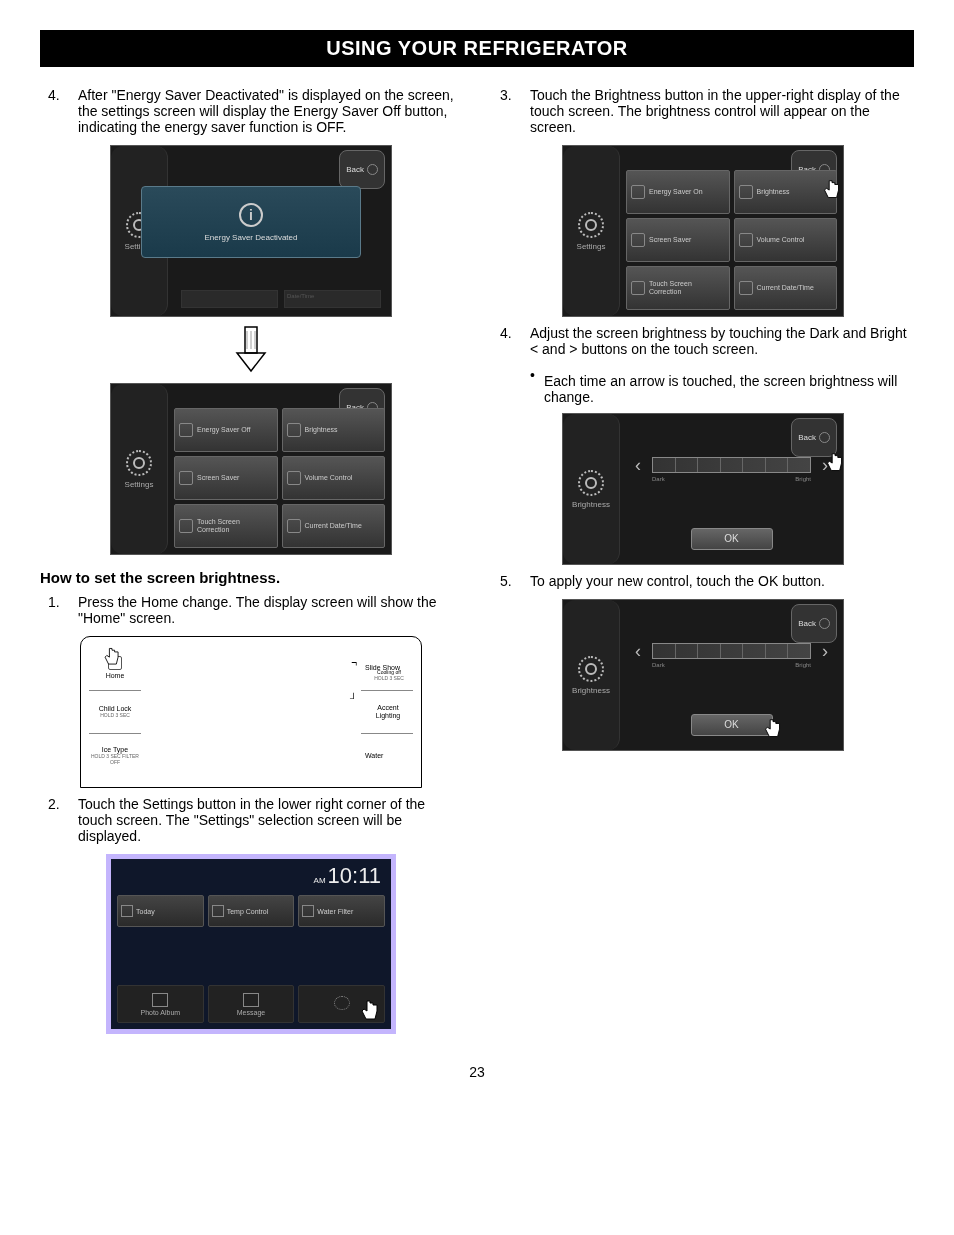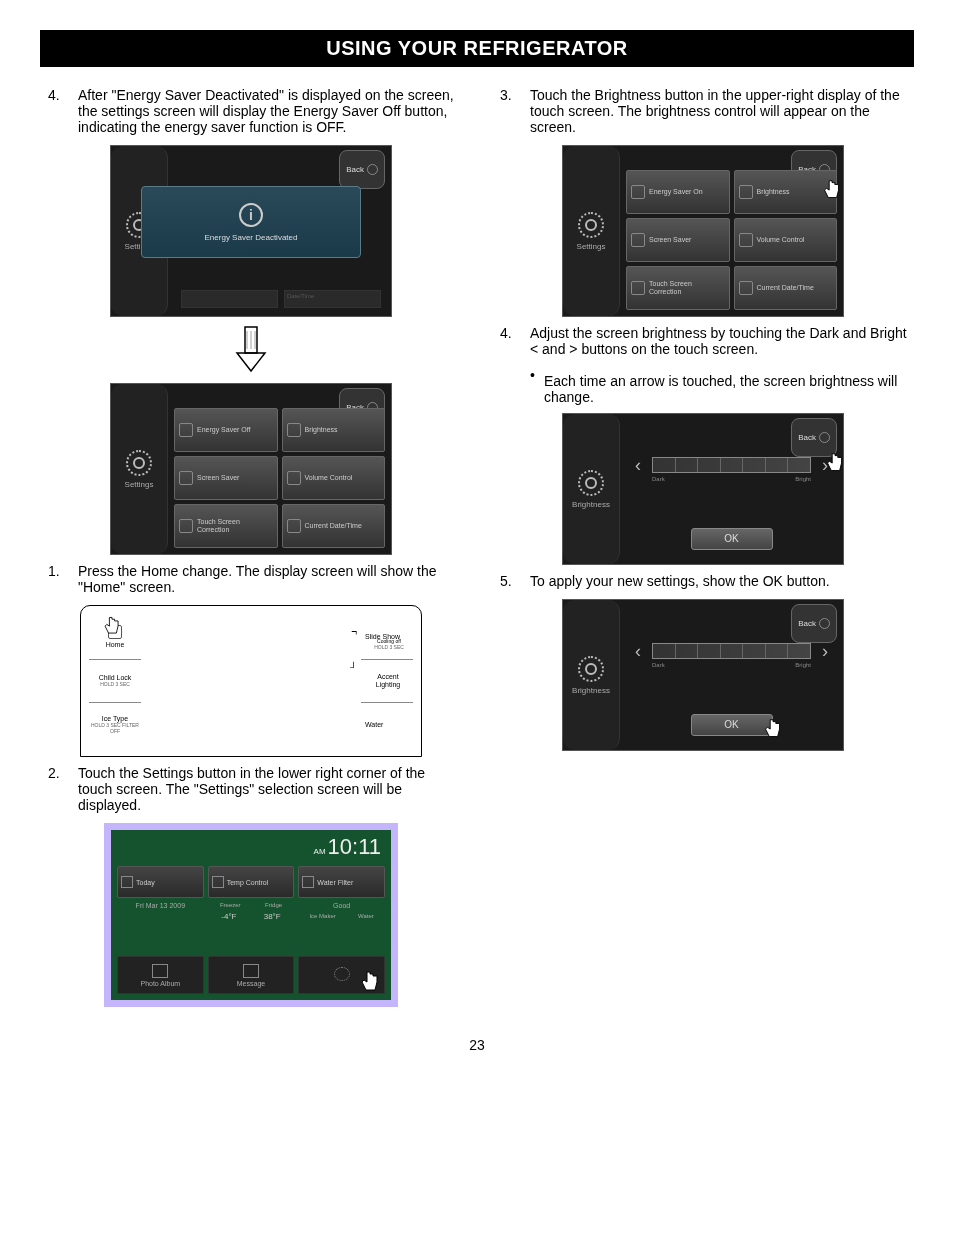--- a/index.html
+++ b/index.html
@@ -290,22 +290,22 @@
     position: absolute;
     font-size: 10px;
   }
   .hook.tr { top: 20px; right: 64px; }
   .hook.mr { top: 56px; right: 64px; }
 
   
   .clock-screen {
     width: 280px;
     height: 170px;
-    background: #14532d;
-    border: 7px solid #c4b5fd;
+    background: #0f172a;
+    border: 5px solid #c4b5fd;
     margin: 0 auto;
     position: relative;
     color: #ccc;
   }
   .clock-time {
     position: absolute;
     top: 4px;
     right: 10px;
     font-size: 22px;
     color: #eee;
@@ -559,20 +559,21 @@
               <span class="lbl">Touch Screen Correction</span>
             </div>
           <div class="sd-tile">
               <span class="ic"></span>
               <span class="lbl">Current Date/Time</span>
             </div>
         </div>
       </div>
     </div>
 
+    <div class="sub-heading">How to set the screen brightness.</div>
 
     <div class="step">
       <div class="step-num">1.</div>
       <div class="step-text">Press the Home change. The display screen will show the "Home" screen.</div>
     </div>
 
     <div class="home-screen">
       <div class="hs-left">
         <div class="hs-btn">
           <div class="hs-icon"></div>
@@ -627,40 +628,20 @@
           </div>
         <div class="ck-tile">
             <span class="ic"></span>
             <span>Temp Control</span>
           </div>
         <div class="ck-tile">
             <span class="ic"></span>
             <span>Water Filter</span>
           </div>
       </div>
-      <div class="clock-row2">
-        <div class="ck-sub">Fri Mar 13 2009</div>
-        <div class="ck-sub">
-          <div style="display:flex;justify-content:space-around;font-size:6px;">
-            <span>Freezer</span>
-              <span>Fridge</span>
-          </div>
-          <div class="vals">
-            <span>-4°F</span>
-            <span>38°F</span>
-          </div>
-        </div>
-        <div class="ck-sub">
-          <div>Good</div>
-          <div style="display:flex;justify-content:space-around;font-size:6px;margin-top:4px;">
-            <span>Ice Maker</span>
-              <span>Water</span>
-          </div>
-        </div>
-      </div>
       <div class="clock-row3">
         <div class="ck-bot">
             <span class="ic"></span>
             <span>Photo Album</span>
           </div>
         <div class="ck-bot">
             <span class="ic"></span>
             <span>Message</span>
           </div>
         <div class="ck-bot gearbot">
@@ -771,21 +752,21 @@
         <div class="hand" style="right:-6px;top:36px;">
           <svg viewBox="0 0 30 30">
               <path d="M12 4 L12 14 L9 12 L7 14 L11 22 L20 22 L22 14 L22 8 L18 8 L18 6 L15 6 L15 4 Z" fill="#fff" stroke="#000" stroke-width="1"></path>
             </svg>
         </div>
       </div>
     </div>
 
     <div class="step">
       <div class="step-num">5.</div>
-      <div class="step-text">To apply your new settings, show the OK button.</div>
+      <div class="step-text">To apply your new control, touch the OK button.</div>
     </div>
 
     <div class="bright-screen">
       <div class="sd-side">
         <div class="gear"></div>
         <div class="sd-side-label">Brightness</div>
       </div>
       <div class="bs-main">
         <div class="back-btn">
           <span>Back</span>

